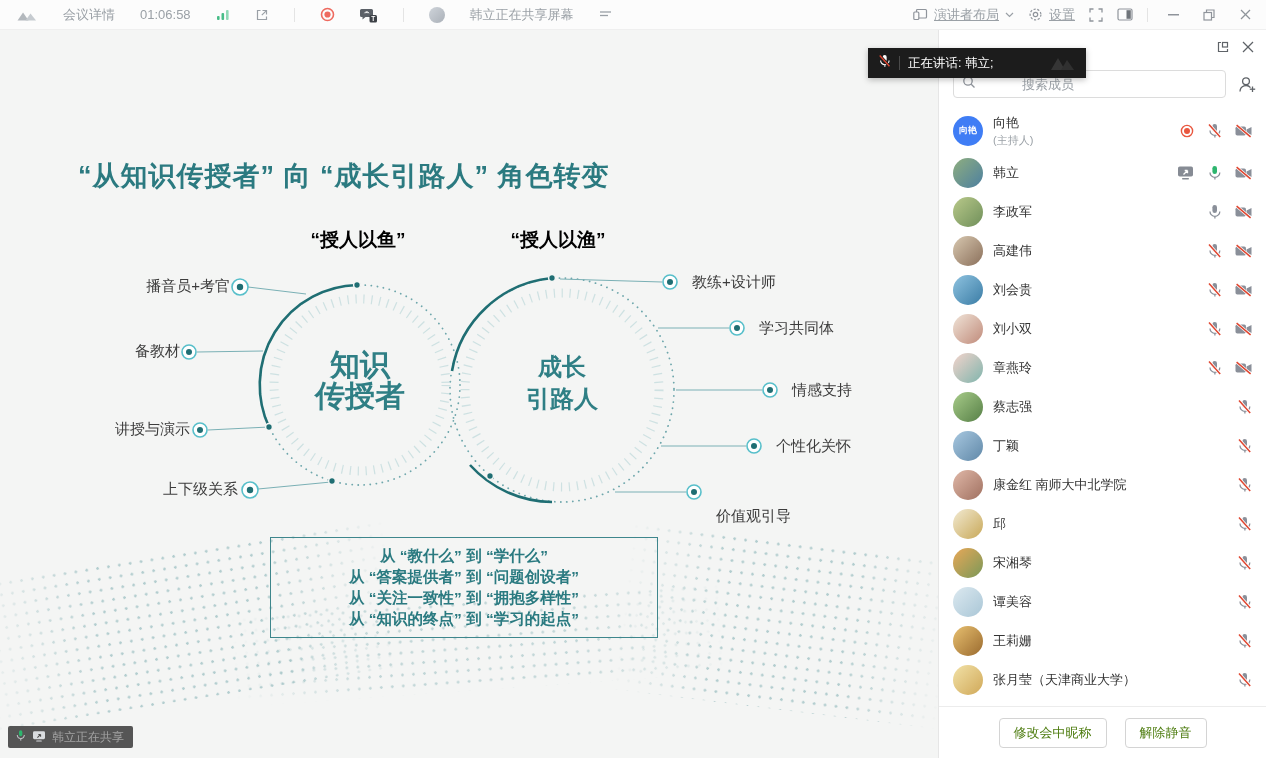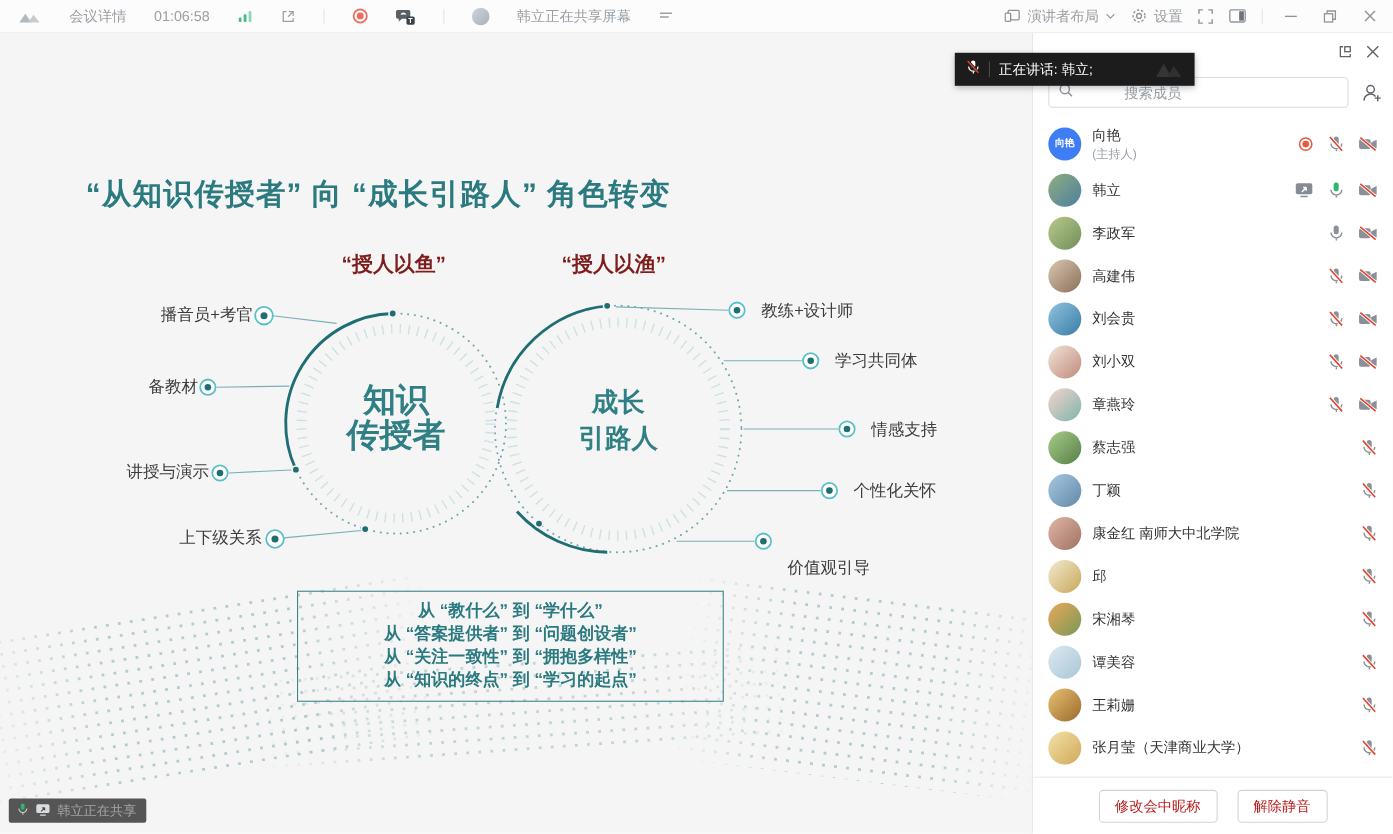--- a/index.html
+++ b/index.html
@@ -5,35 +5,35 @@
   * { margin:0; padding:0; box-sizing:border-box; }
   html,body { width:1266px; height:758px; overflow:hidden; }
   body { font-family:"Liberation Sans","DejaVu Sans",sans-serif; background:#fff; }
   .app { position:relative; width:1266px; height:758px; background:#fff; }
 
   
   .titlebar { position:absolute; left:0; top:0; width:1266px; height:30px;
     background:#fcfcfc; border-bottom:1px solid #efefef; display:flex; align-items:center;
     padding:0 10px 0 16px; color:#9aa0a6; font-size:13px; }
   .tb-left { display:flex; align-items:center; gap:25px; }
-  .tb-right { margin-left:auto; display:flex; align-items:center; gap:14px; }
+  .tb-right { margin-left:auto; display:flex; align-items:center; gap:14px;text-decoration:underline; }
   .tb-div { width:1px; height:14px; background:#e4e4e4; }
   .tb-txt { color:#9aa0a6; }
   .tb-ico { display:inline-flex; align-items:center; }
   .avatar-mini { width:16px; height:16px; border-radius:50%;
     background:linear-gradient(135deg,#cfd4da,#aab0b8); }
   .win-btn { display:inline-flex; align-items:center; justify-content:center;
     width:22px; height:22px; color:#8f949b; font-size:13px; }
 
   
   .stage { position:absolute; left:0; top:30px; width:938px; height:728px;
     background:#f4f5f4; overflow:hidden; }
   .slide-title { position:absolute; left:78px; top:128px; font-size:27px; font-weight:bold;
     color:#2b7a80; letter-spacing:1px; }
-  .tag { position:absolute; font-size:19px; font-weight:bold; color:#7f1d1d; width:140px; text-align:center; }
+  .tag { position:absolute; font-size:19px; font-weight:bold; color:#000000; width:140px; text-align:center; }
   .tag-left { left:288px; top:197px; }
   .tag-right { left:488px; top:197px; }
   .circle-text { position:absolute; text-align:center; font-weight:bold; color:#2f7f85; }
   .circle-text .l1,.circle-text .l2 { display:block; }
   .ct-left { left:298px; top:319px; width:124px; font-size:30px; line-height:31px; }
   .ct-right { left:498px; top:321px; width:128px; font-size:24px; line-height:32px; }
   .spoke-label { position:absolute; font-size:15px; color:#3c3c3c; font-weight:500; }
   .lab-r { text-align:right; }
   .svg-layer { position:absolute; left:0; top:0; width:938px; height:728px; pointer-events:none; }
   .summary-box { position:absolute; left:270px; top:507px; width:388px;
@@ -71,21 +71,21 @@
     display:flex; align-items:center; justify-content:center;
     color:#fff; font-size:9px; font-weight:bold; overflow:hidden; }
   .pinfo { margin-left:10px; min-width:0; }
   .pname { font-size:13px; color:#333; white-space:nowrap; overflow:hidden; text-overflow:ellipsis; }
   .prole { font-size:11px; color:#9aa0a6; margin-top:1px; }
   .picons { margin-left:auto; display:flex; align-items:center; gap:13px; }
   .picons span { display:inline-flex; }
   .panel-footer { border-top:1px solid #ececec; height:52px; display:flex;
     align-items:center; justify-content:center; gap:18px; }
   .pf-btn { background:#fff; border:1px solid #d4d4d4; border-radius:4px;
-    font-size:13px; color:#b91c1c; padding:5px 14px; font-family:inherit; cursor:pointer; }
+    font-size:13px; color:#4d7c0f; padding:5px 14px; font-family:inherit; cursor:pointer; }
 
   
   .toast { position:absolute; left:868px; top:48px; height:30px; min-width:218px; z-index:50;
     background:#1c1c1c; border-radius:0; display:flex; align-items:center; gap:8px;
     padding:0 8px 0 10px; box-shadow:0 2px 6px rgba(0,0,0,.25); }
   .toast-div { width:1px; height:14px; background:#4a4a4a; }
   .toast-text { color:#fff; font-size:12.5px; white-space:nowrap; }
   .toast-mark { margin-left:auto; display:inline-flex; opacity:.85; }
 </style>
 </head>

